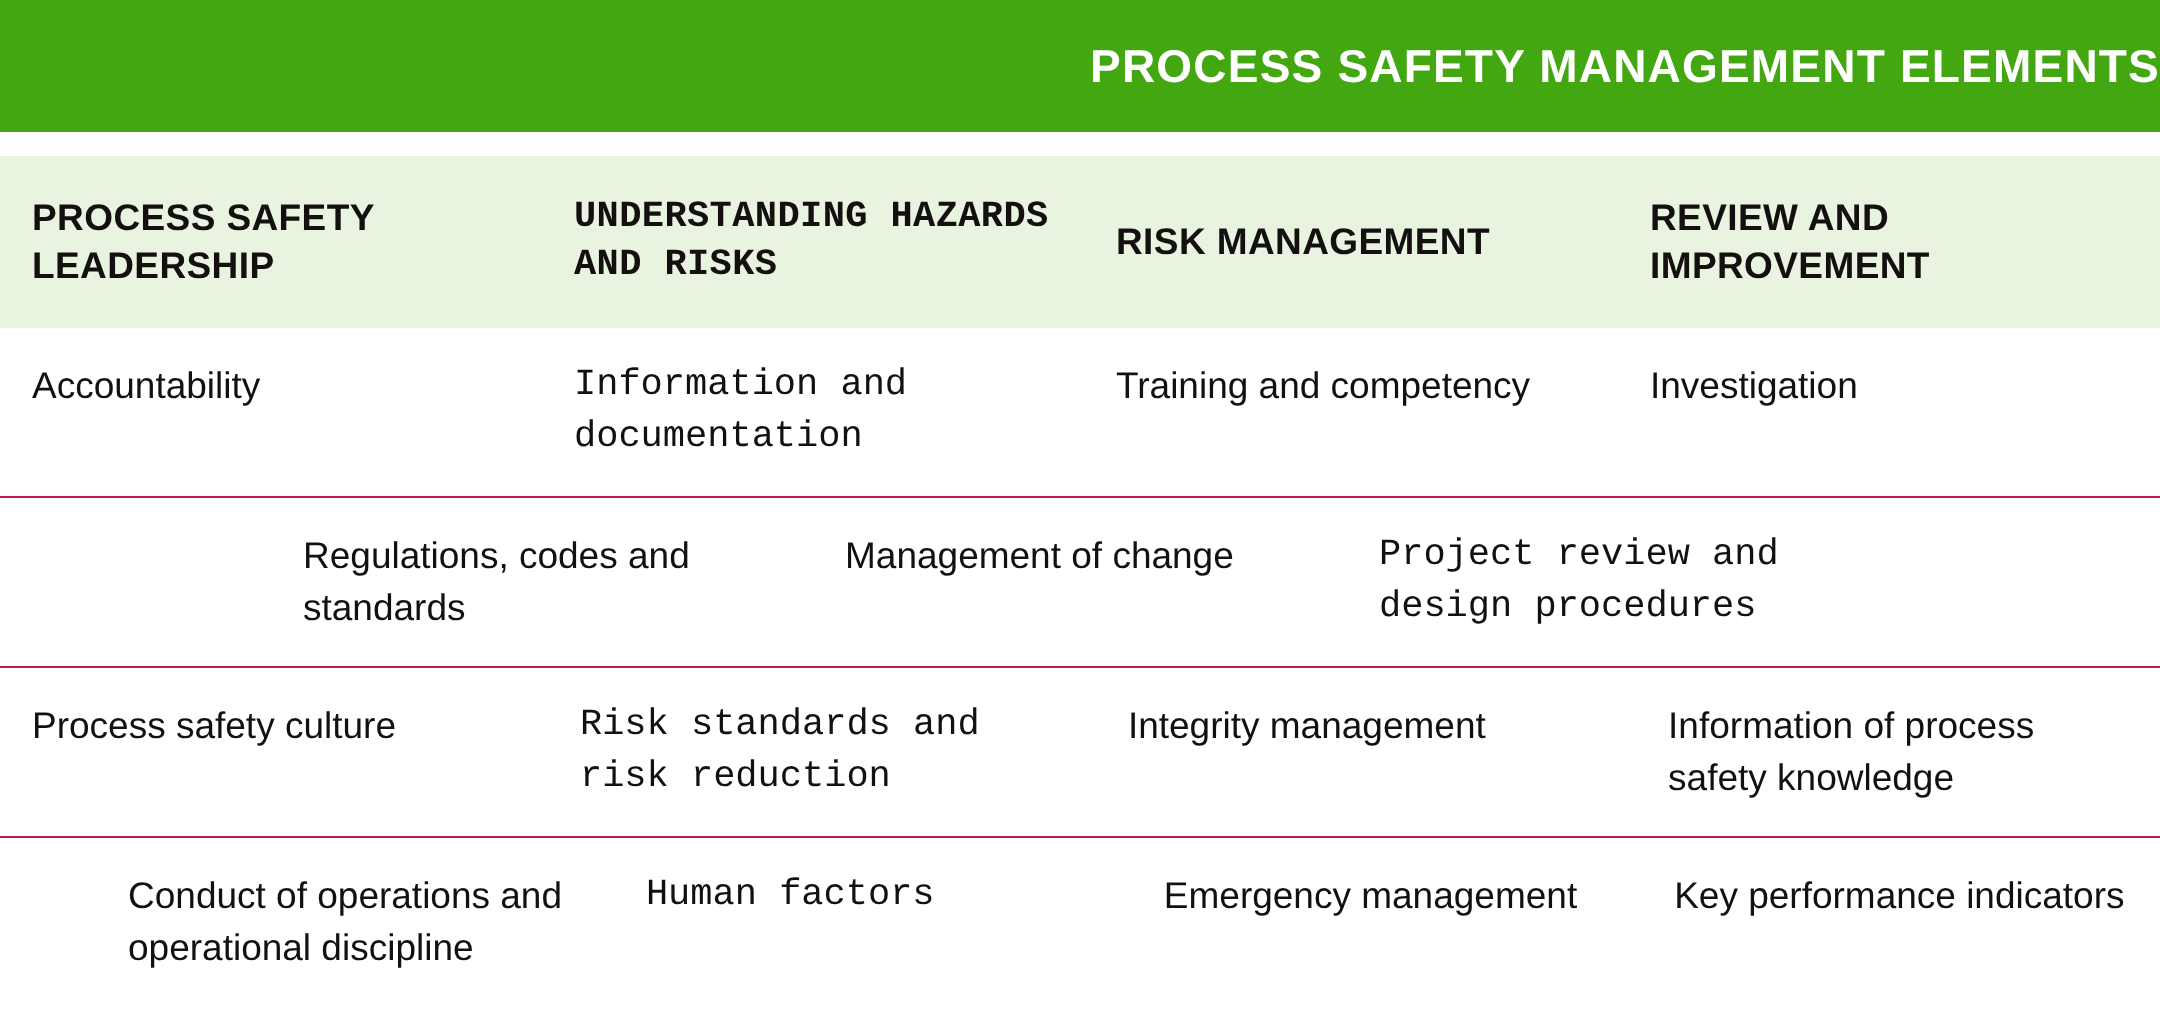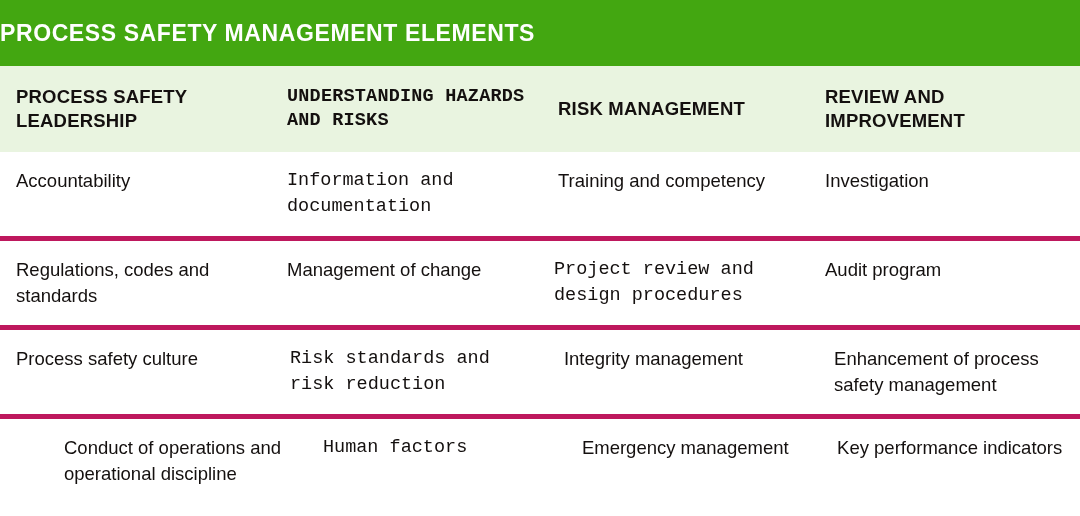--- a/index.html
+++ b/index.html
@@ -20,35 +20,36 @@
     box-sizing: border-box;
     display: flex;
     flex-direction: column;
     background: #ffffff;
   }
   .title-bar {
     height: 66px;
     background: #43a711;
     display: flex;
     align-items: center;
-    justify-content: flex-start;
+    justify-content: flex-end;
     flex: 0 0 auto;
   }
   .title-bar .title-text {
     color: #ffffff;
     font-size: 23px;
     font-weight: bold;
     letter-spacing: 0.6px;
     text-align: center;
   }
   .header-row {
     height: 86px;
     background: #e9f4e0;
     display: flex;
     flex: 0 0 auto;
+    margin-top: 12px;
   }
   .header-cell {
     box-sizing: border-box;
     padding: 0 16px;
     display: flex;
     align-items: center;
   }
   .header-cell .header-text {
     font-size: 18.5px;
     font-weight: bold;
@@ -57,21 +58,21 @@
     letter-spacing: 0.2px;
   }
   .body-area {
     flex: 1 1 auto;
     display: flex;
     flex-direction: column;
     background: #ffffff;
   }
   .data-row {
     display: flex;
-    border-bottom: 5px solid #be185d;
+    border-bottom: 1px solid #be185d;
     flex: 0 0 auto;
   }
   .data-row.last {
     border-bottom: none;
     padding-left: 48px;
   }
   .data-cell {
     box-sizing: border-box;
     padding: 16px 16px 14px 16px;
     font-size: 18.5px;
@@ -126,28 +127,27 @@
       <div class="data-cell c0">Accountability</div>
       <div class="data-cell c1">Information and documentation</div>
       <div class="data-cell c2">Training and competency</div>
       <div class="data-cell c3">Investigation</div>
     </div>
 
     <div class="data-row row-h2">
       <div class="data-cell c0">Regulations, codes and standards</div>
       <div class="data-cell c2">Management of change</div>
       <div class="data-cell c1">Project review and design procedures</div>
-      <div class="data-cell c3">Audit program</div>
     </div>
 
     <div class="data-row row-h3">
       <div class="data-cell c0">Process safety culture</div>
       <div class="data-cell c1">Risk standards and risk reduction</div>
       <div class="data-cell c2">Integrity management</div>
-      <div class="data-cell c3">Enhancement of process safety management</div>
+      <div class="data-cell c3">Information of process safety knowledge</div>
     </div>
 
     <div class="data-row row-h4 last">
       <div class="data-cell c0">Conduct of operations and operational discipline</div>
       <div class="data-cell c1">Human factors</div>
       <div class="data-cell c2">Emergency management</div>
       <div class="data-cell c3">Key performance indicators</div>
     </div>
 
   </div>

